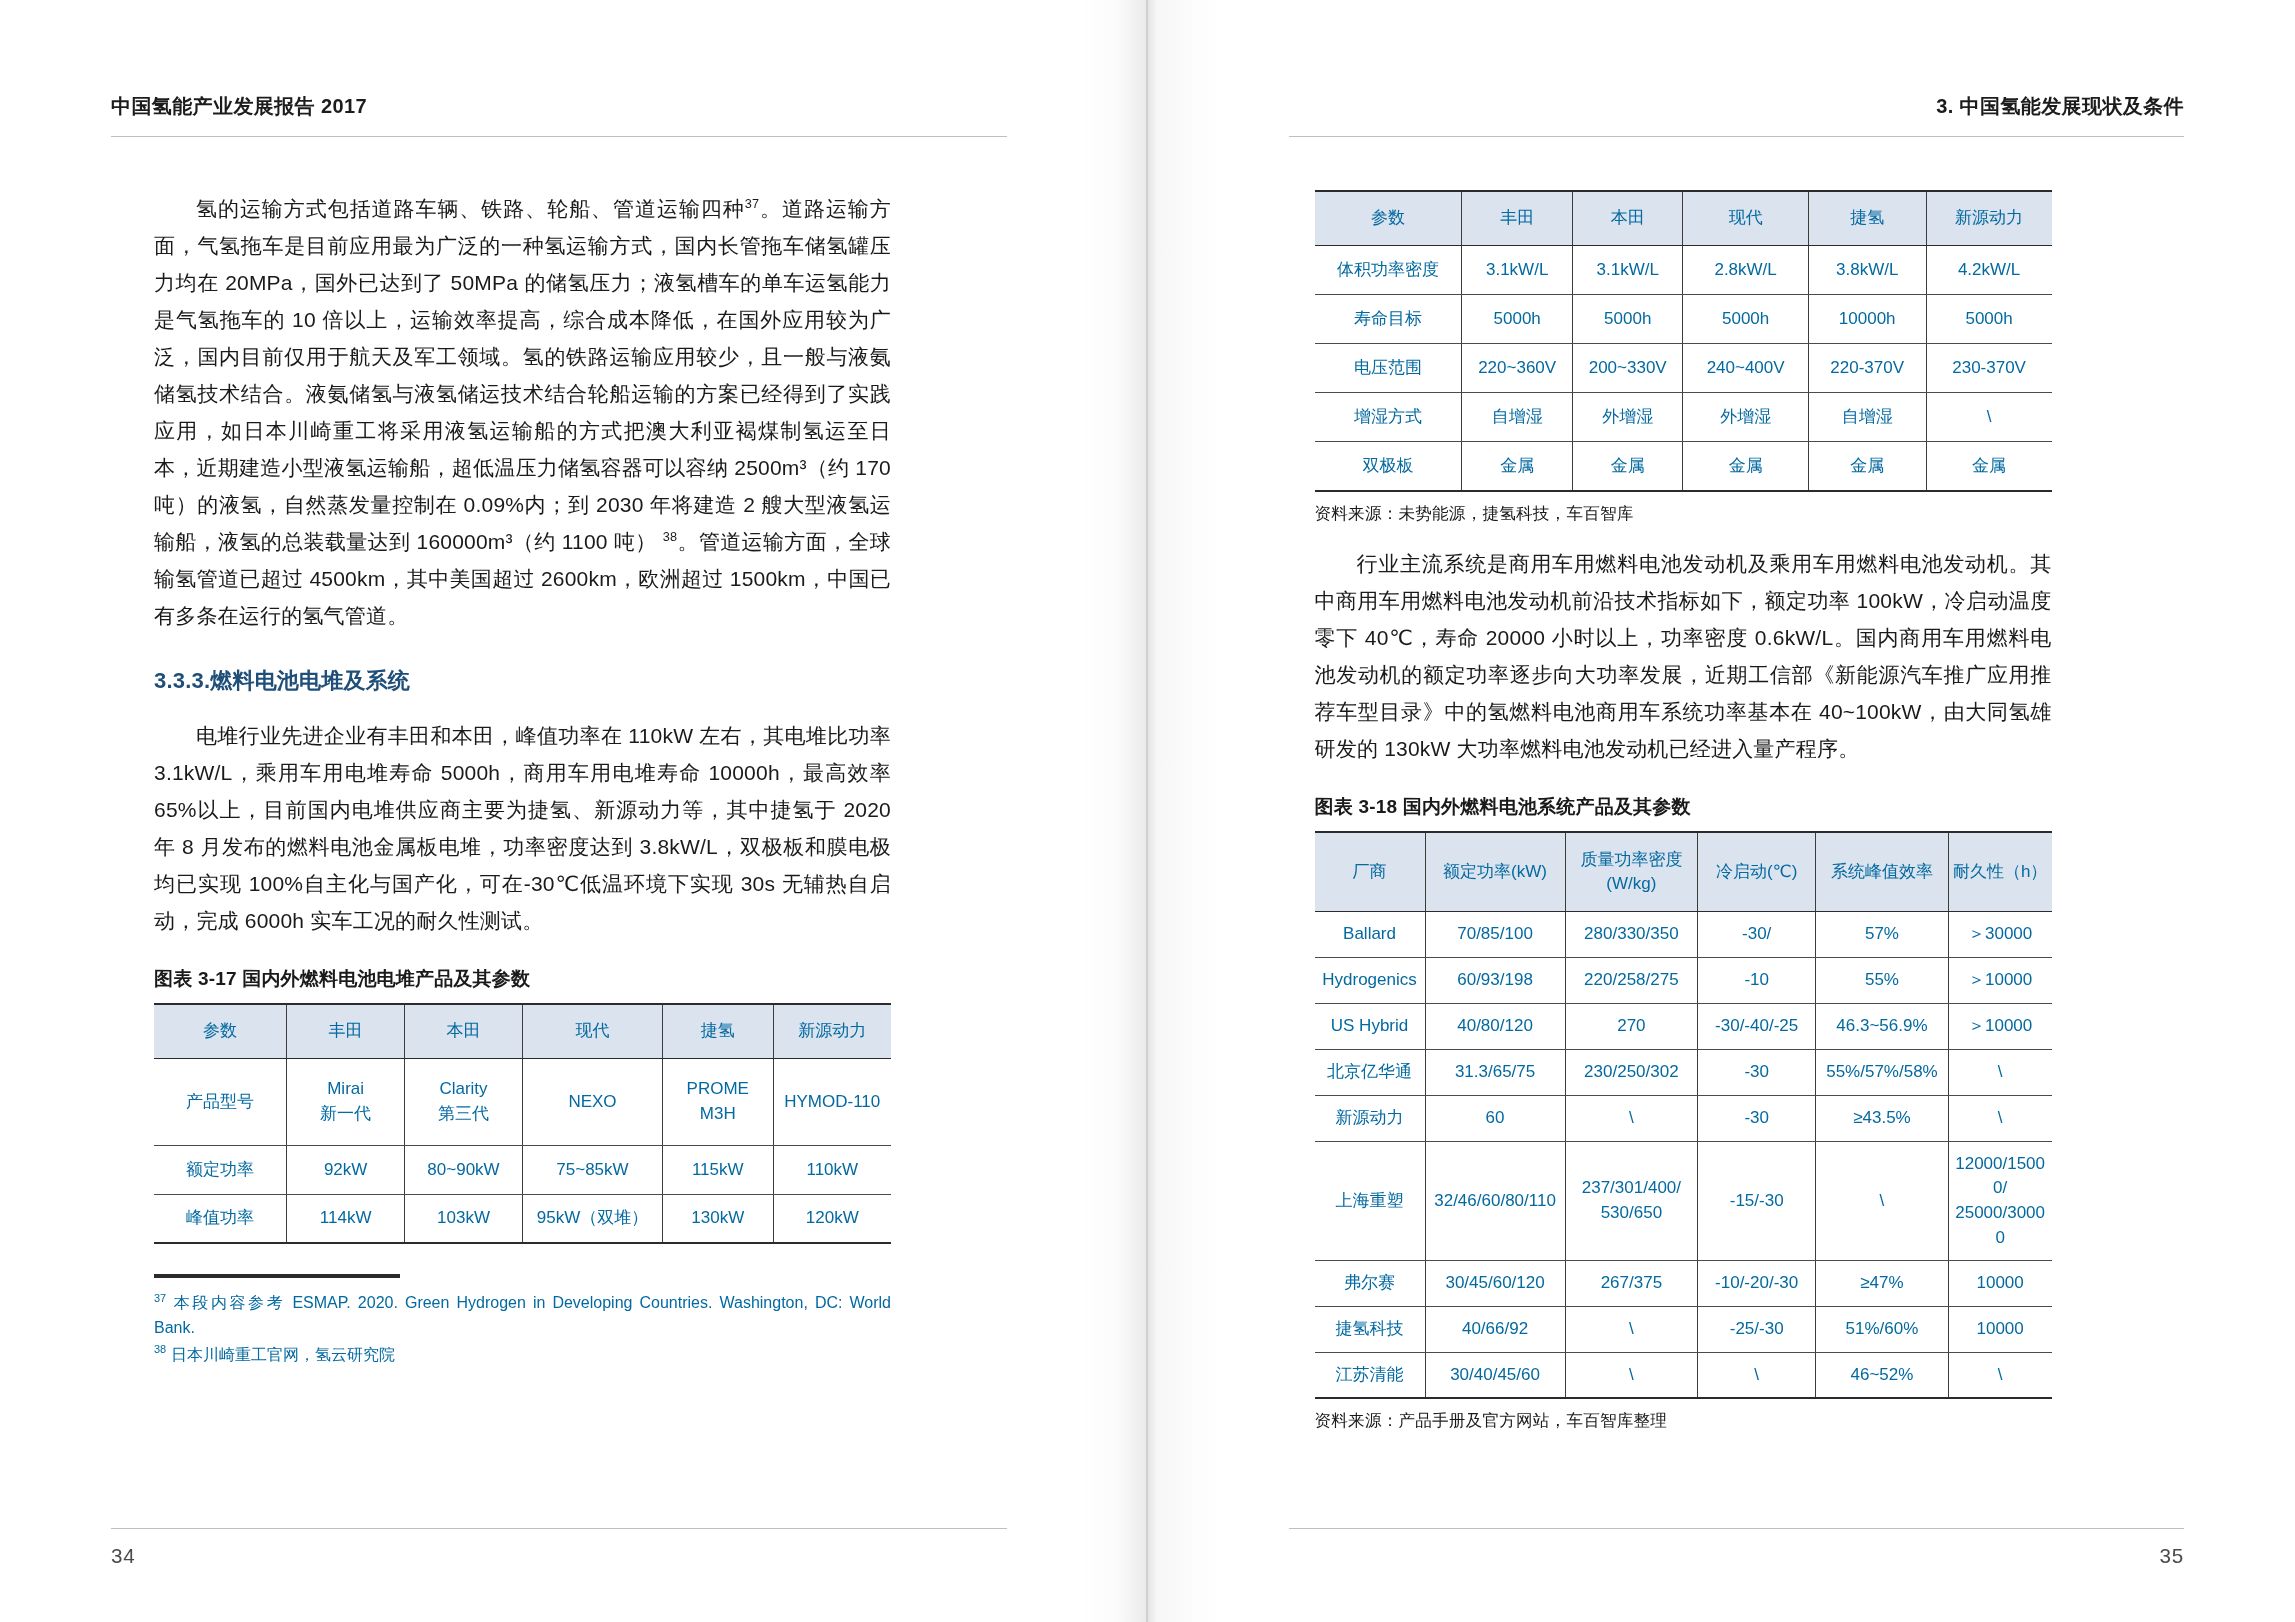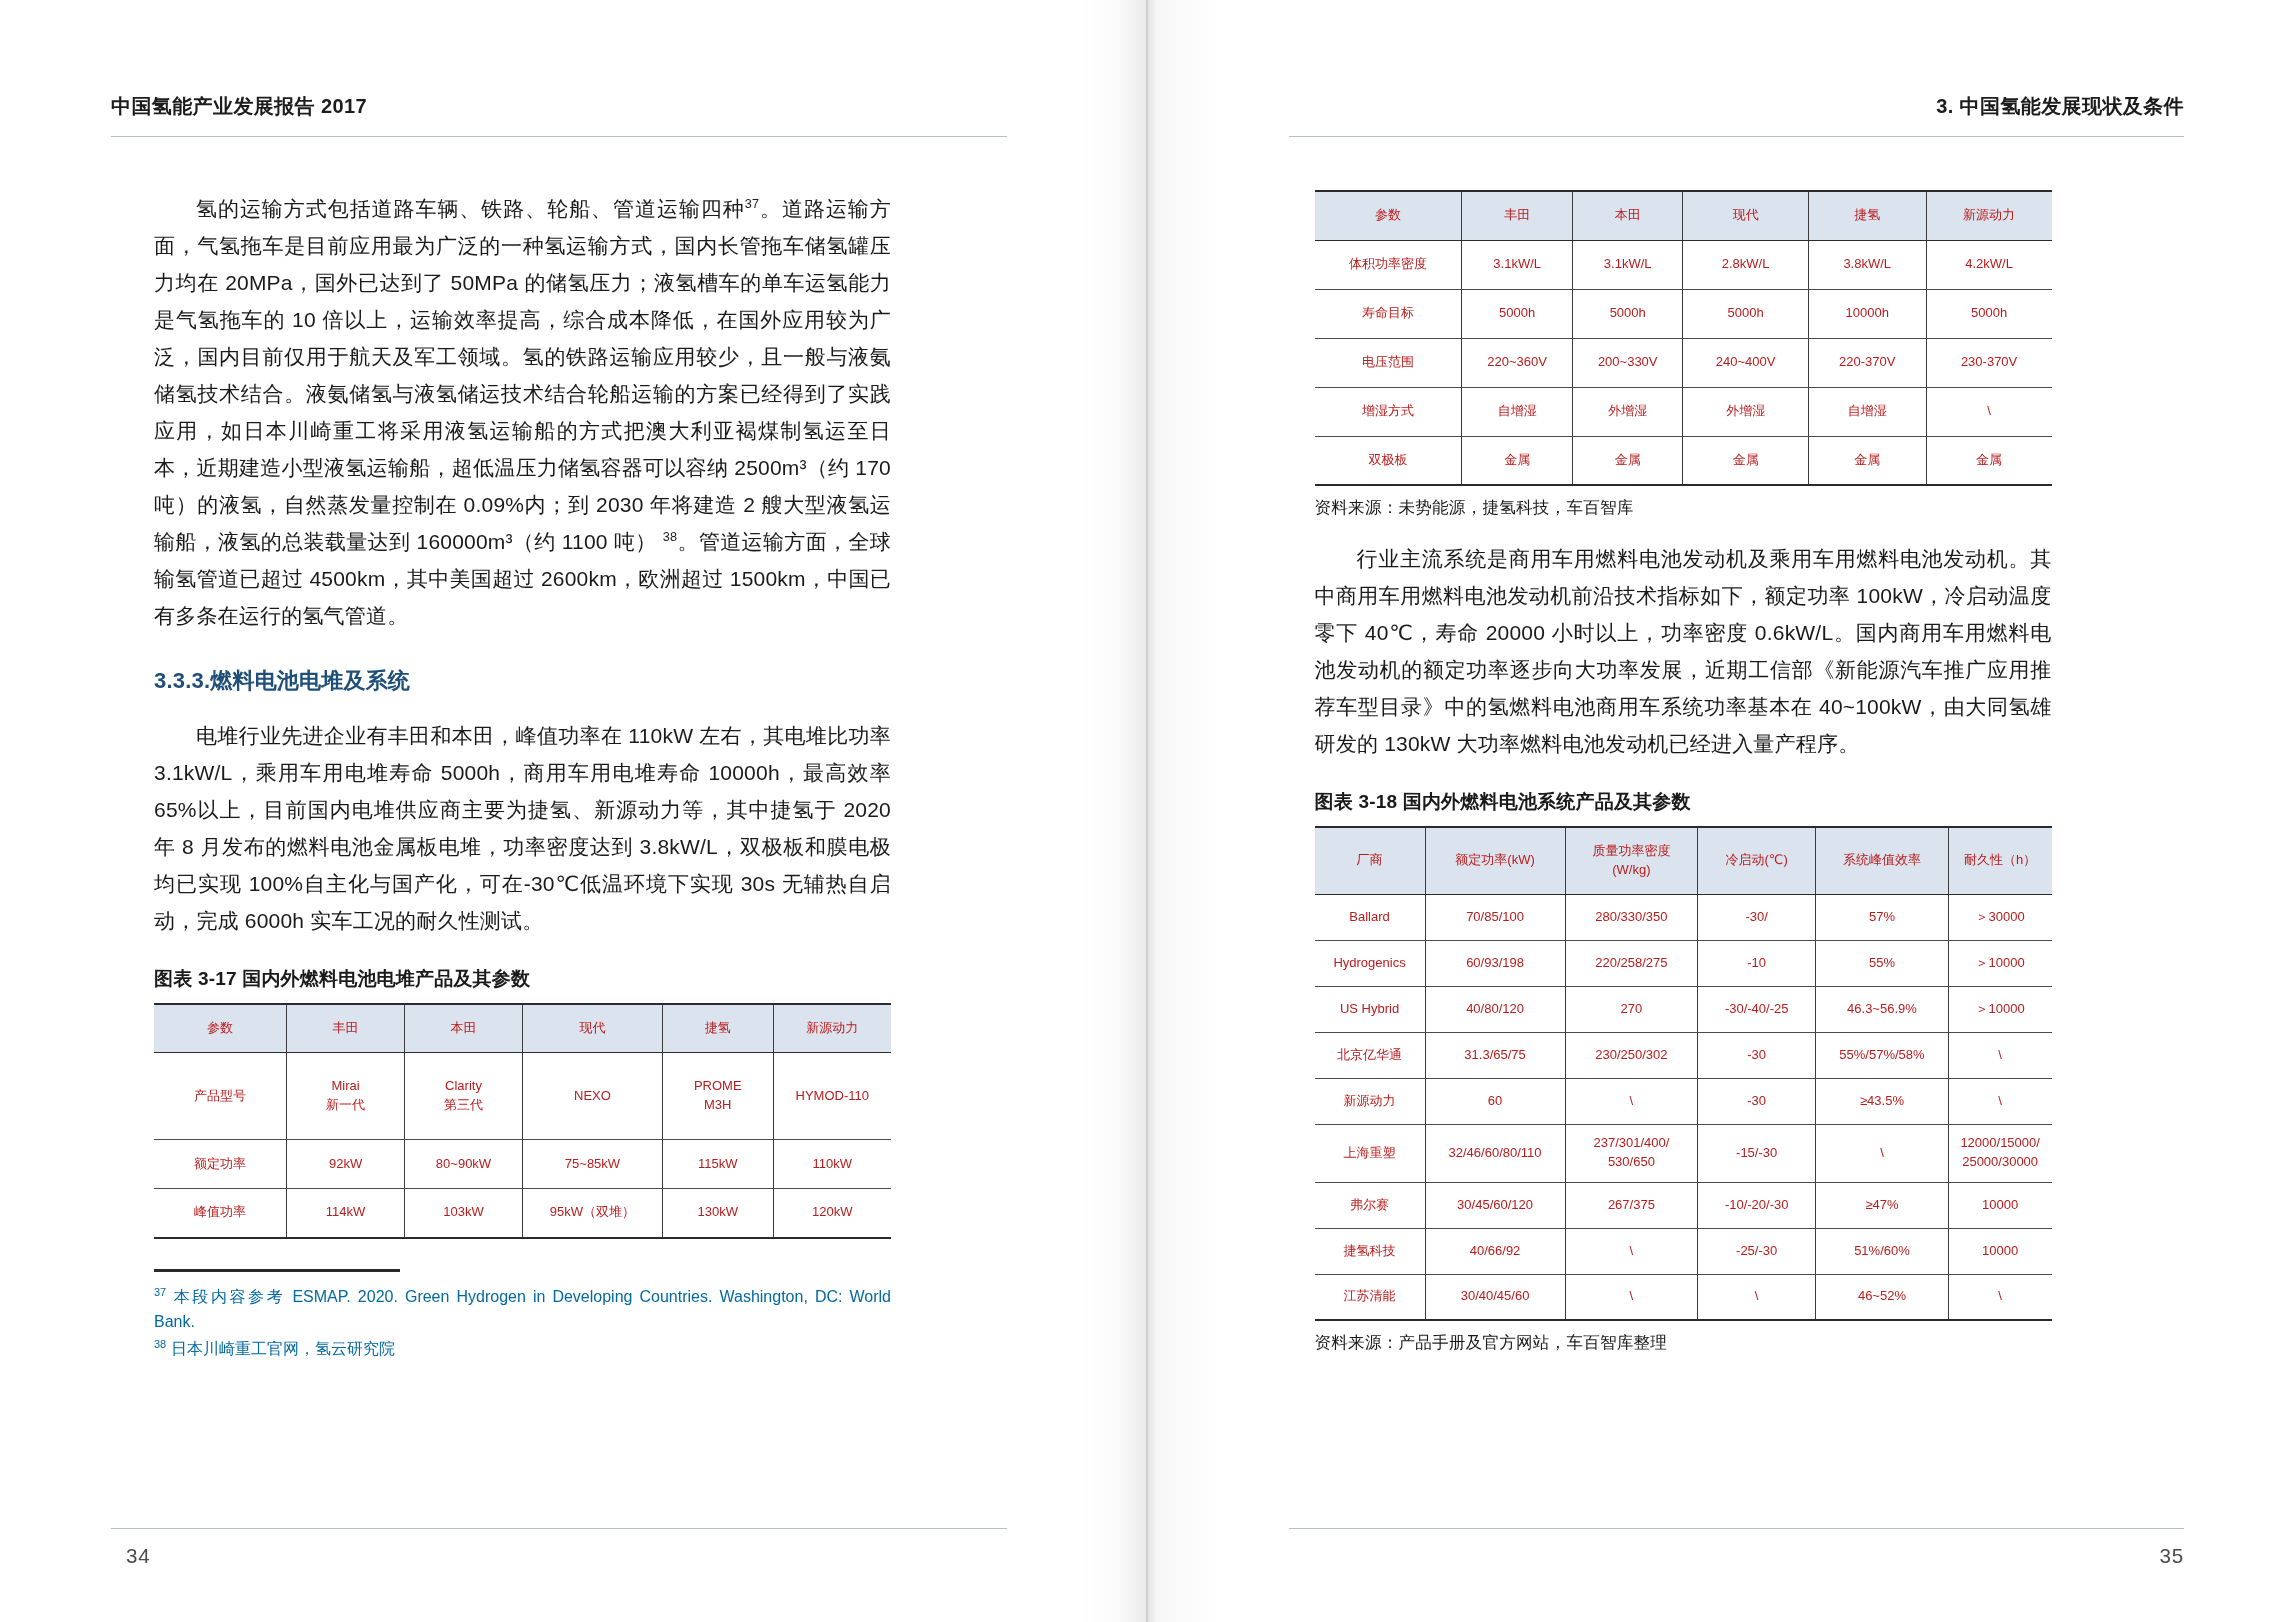--- a/index.html
+++ b/index.html
@@ -70,21 +70,21 @@
   }
   .page-left .footer-rule { left: 111px; right: 141px; }
   .page-right .footer-rule { left: 141px; right: 111px; }
   .pagenum {
     position: absolute;
     bottom: 54px;
     font-size: 20.6px;
     color: #4a4a4a;
     letter-spacing: 0.8px;
   }
-  .page-left .pagenum { left: 126px; }
+  .page-left .pagenum { left: 111px; }
   .page-right .pagenum { right: 111px; }
 
   
   .col {
     position: absolute;
     top: 190px;
   }
   .page-left .col { left: 154px; width: 737px; }
   .page-right .col { left: 1315px - 1148px; width: 737px; }
   .page-right .col { left: 167px; width: 737px; }
@@ -124,22 +124,22 @@
     margin: 11px 0 0 0;
     font-size: 16.6px;
     color: #1a1a1a;
     letter-spacing: 0.2px;
   }
 
   
   table.dt {
     border-collapse: collapse;
     width: 100%;
-    font-size: 13px;
-    color: #b91c1c;
+    font-size: 17px;
+    color: #0369a1;
     table-layout: fixed;
   }
   table.dt th, table.dt td {
     border-left: 0.8px solid #3c3c3c;
     border-right: 0.8px solid #3c3c3c;
     border-top: 0.8px solid #6d6d6d;
     border-bottom: 0.8px solid #6d6d6d;
     text-align: center;
     vertical-align: middle;
     padding: 9.5px 3.2px;

